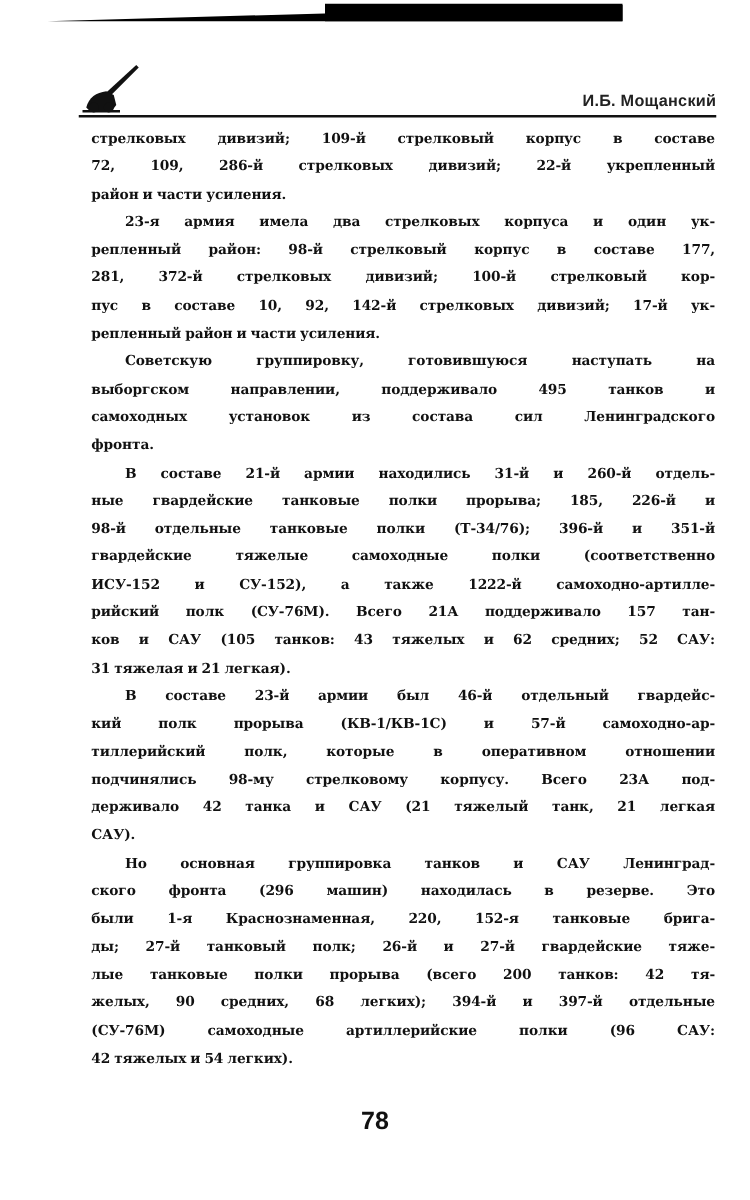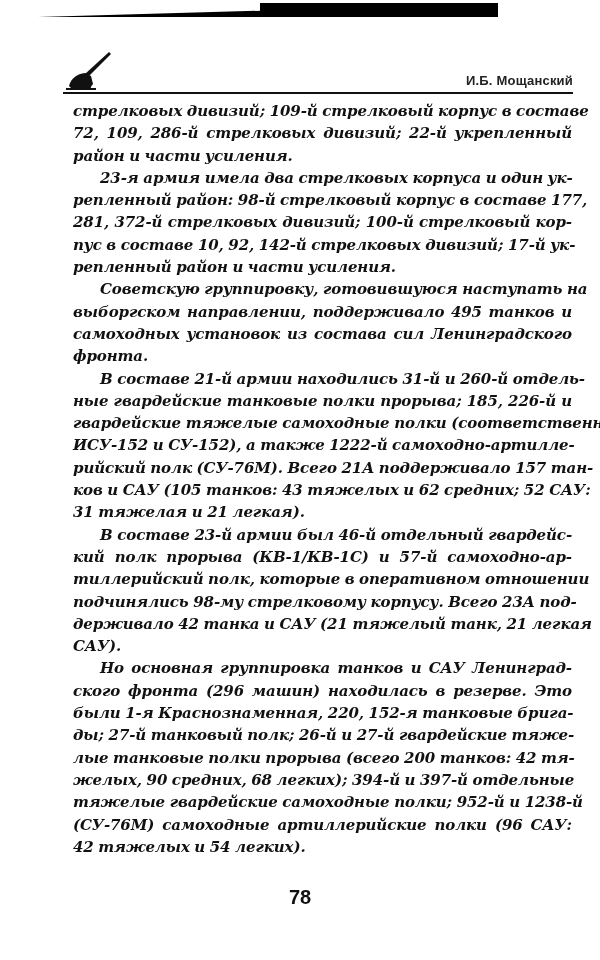--- a/index.html
+++ b/index.html
@@ -5,21 +5,21 @@
   html, body { margin: 0; padding: 0; background: #ffffff; }
   body { width: 600px; height: 960px; position: relative; overflow: hidden; font-family: "DejaVu Serif", serif; color: #111; }
   .top-rule { position: absolute; left: 38px; top: 4px; width: 0; height: 0;
     border-right: 460px solid #000; border-top: 13px solid transparent; }
   .top-rule-bar { position: absolute; left: 260px; top: 3px; width: 238px; height: 14px; background:#000; }
   .header { position: absolute; left: 63px; top: 50px; width: 510px; height: 44px; }
   .logo { position: absolute; left: 0; top: 0; width: 50px; height: 42px; }
   .author { position: absolute; right: 0; bottom: 6px; font-family: "Liberation Sans", sans-serif; font-weight: bold; font-size: 13px; letter-spacing: 0.2px; color:#222;text-align:right; }
   .header-rule { position: absolute; left: 0; bottom: 0; width: 100%; height: 2px; background: #111; }
   .body-text { position: absolute; left: 73px; top: 100px; width: 499px; }
-  .line { display: block; height: 22.3px; line-height: 22.3px; font-size: 15px; font-weight: bold; white-space: nowrap; text-align: justify; text-align-last: justify; letter-spacing: -0.1px; word-spacing: -0.5px; font-style: italic; }
+  .line { display: block; height: 22.3px; line-height: 22.3px; font-size: 11px; font-weight: bold; white-space: nowrap; text-align: justify; text-align-last: justify; letter-spacing: -0.1px; word-spacing: -0.5px; }
   .line.indent { padding-left: 27px; }
   .line.last { text-align-last: left; }
   .page-number { position: absolute; left: 0; width: 600px; top: 886px; text-align: center; font-family: "Liberation Sans", sans-serif; font-weight: bold; font-size: 20px; }
 </style>
 </head>
 <body>
 
 <div class="top-rule"></div>
 <div class="top-rule-bar"></div>
 
@@ -50,20 +50,21 @@
   </div>
   <div>
     <span class="line indent">Советскую группировку, готовившуюся наступать на</span>
     <span class="line">выборгском направлении, поддерживало 495 танков и</span>
     <span class="line">самоходных установок из состава сил Ленинградского</span>
     <span class="line last">фронта.</span>
   </div>
   <div>
     <span class="line indent">В составе 21-й армии находились 31-й и 260-й отдель-</span>
     <span class="line">ные гвардейские танковые полки прорыва; 185, 226-й и</span>
+    <span class="line">98-й отдельные танковые полки (Т-34/76); 396-й и 351-й</span>
     <span class="line">гвардейские тяжелые самоходные полки (соответственно</span>
     <span class="line">ИСУ-152 и СУ-152), а также 1222-й самоходно-артилле-</span>
     <span class="line">рийский полк (СУ-76М). Всего 21А поддерживало 157 тан-</span>
     <span class="line">ков и САУ (105 танков: 43 тяжелых и 62 средних; 52 САУ:</span>
     <span class="line last">31 тяжелая и 21 легкая).</span>
   </div>
   <div>
     <span class="line indent">В составе 23-й армии был 46-й отдельный гвардейс-</span>
     <span class="line">кий полк прорыва (КВ-1/КВ-1С) и 57-й самоходно-ар-</span>
     <span class="line">тиллерийский полк, которые в оперативном отношении</span>
@@ -71,19 +72,18 @@
     <span class="line">держивало 42 танка и САУ (21 тяжелый танк, 21 легкая</span>
     <span class="line last">САУ).</span>
   </div>
   <div>
     <span class="line indent">Но основная группировка танков и САУ Ленинград-</span>
     <span class="line">ского фронта (296 машин) находилась в резерве. Это</span>
     <span class="line">были 1-я Краснознаменная, 220, 152-я танковые бригa-</span>
     <span class="line">ды; 27-й танковый полк; 26-й и 27-й гвардейские тяже-</span>
     <span class="line">лые танковые полки прорыва (всего 200 танков: 42 тя-</span>
     <span class="line">желых, 90 средних, 68 легких); 394-й и 397-й отдельные</span>
-    <span class="line">тяжелые гвардейские самоходные полки; 952-й и 1238-й</span>
     <span class="line">(СУ-76М) самоходные артиллерийские полки (96 САУ:</span>
     <span class="line last">42 тяжелых и 54 легких).</span>
   </div>
 </div>
 
 <div class="page-number">78</div>
 
 </body></html>

